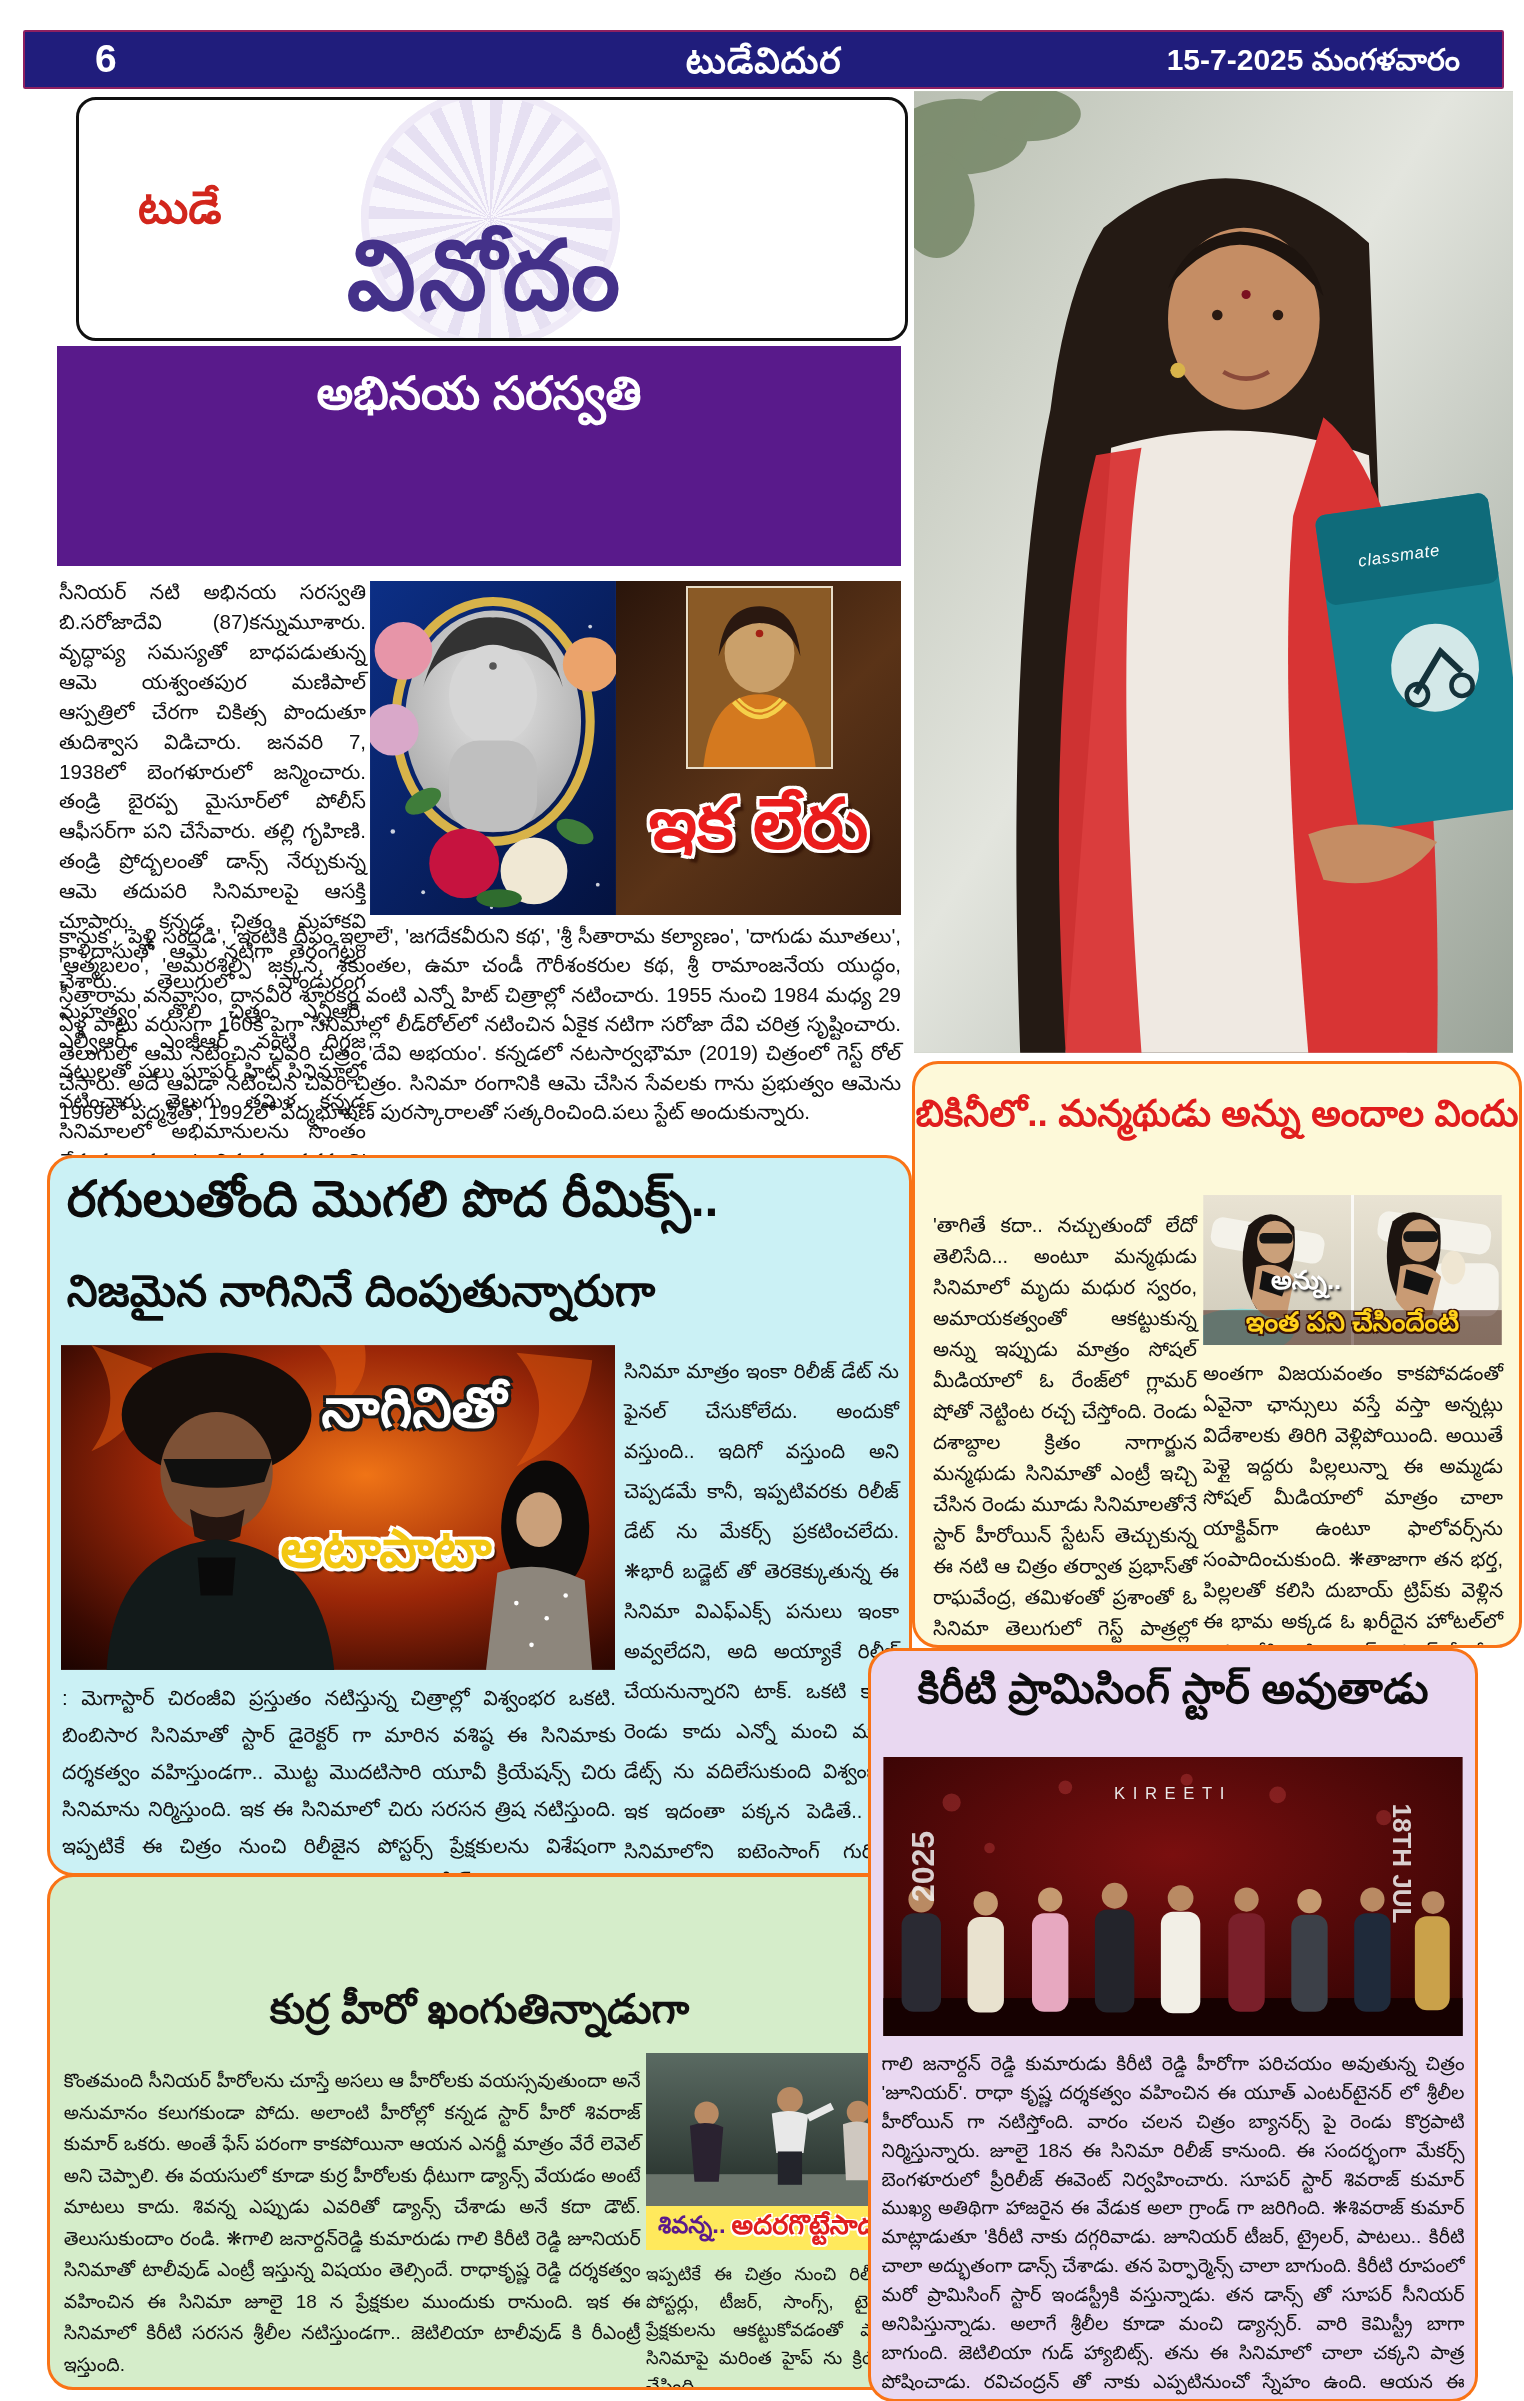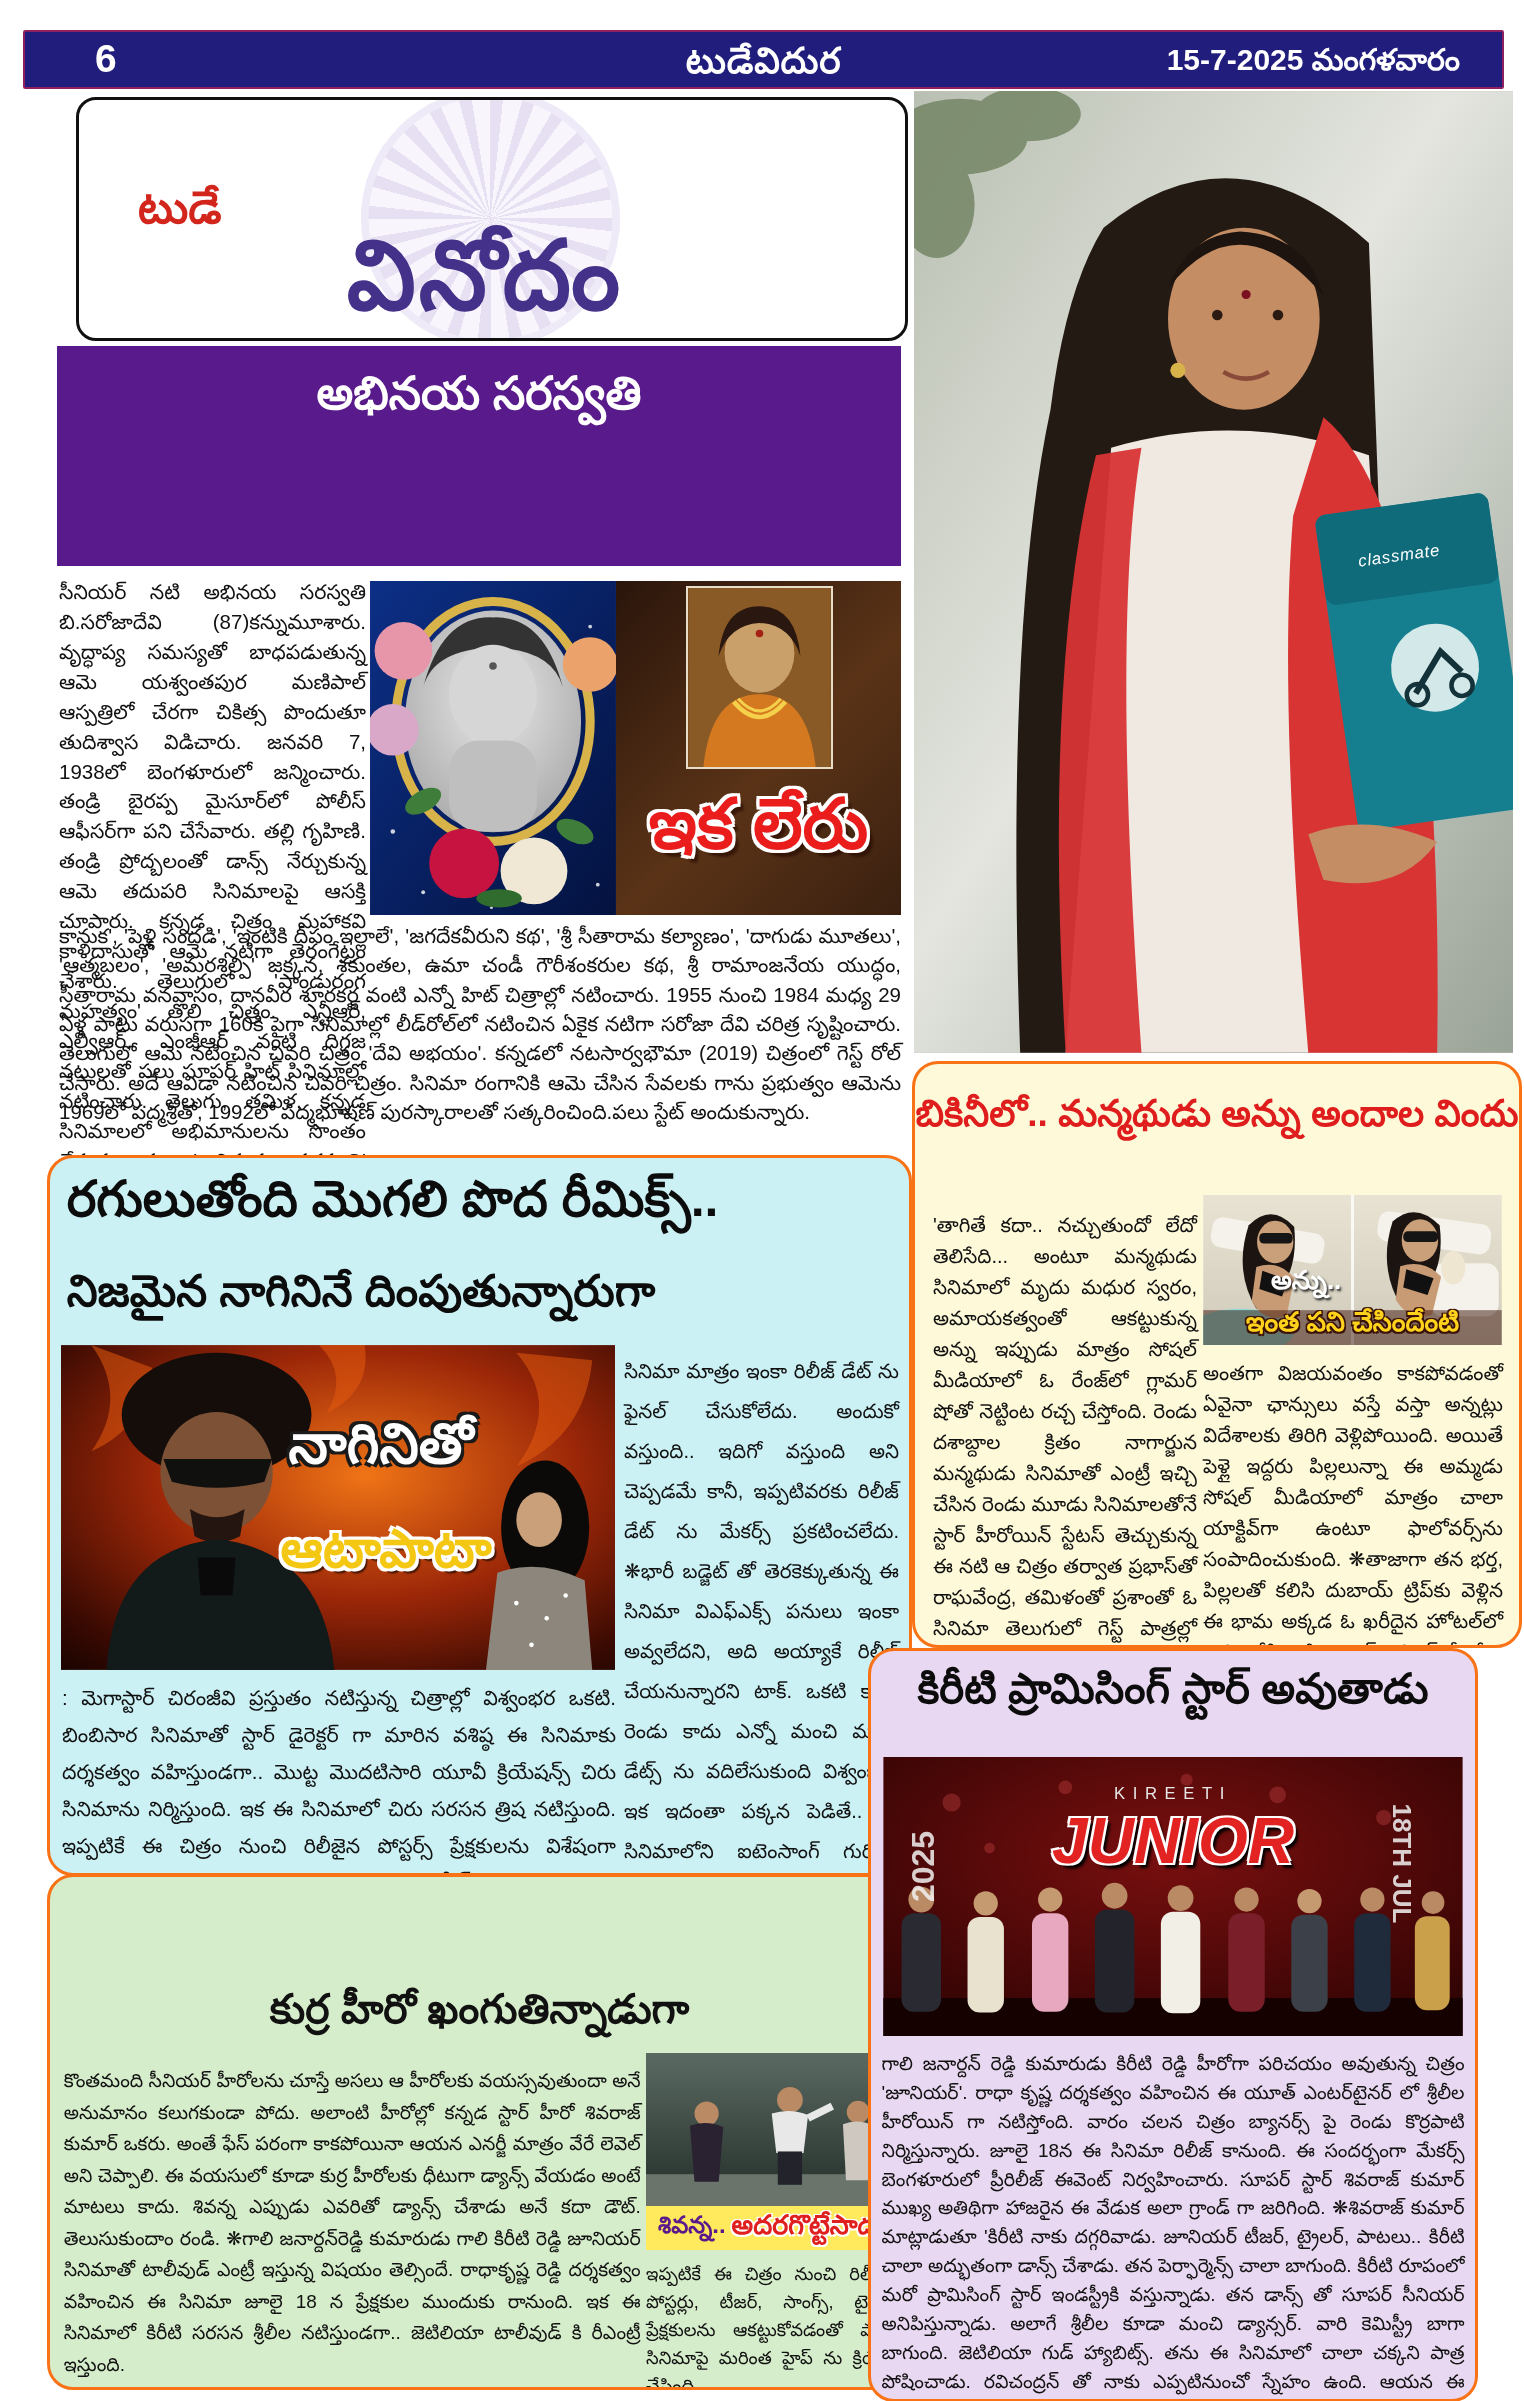--- a/index.html
+++ b/index.html
@@ -61,22 +61,22 @@
   .bk-capline{position:absolute;left:0;bottom:1.5px;width:100%;text-align:center;
               font-size:27px;font-weight:900;color:#ffd21c;
               text-shadow:-1.5px -1.5px 0 #3a1208,1.5px -1.5px 0 #3a1208,-1.5px 1.5px 0 #3a1208,1.5px 1.5px 0 #3a1208;}
   .bk-right{position:absolute;left:288px;top:294px;width:300px;height:261px;
             font-size:20px;line-height:1.55;text-align:justify;}
 
   .remix{left:47px;top:1155px;width:859px;height:715px;background:#cbf1f5;}
   .rm-h1{position:absolute;left:16.7px;top:12px;font-size:50px;font-weight:800;color:#0c0c0c;}
   .rm-h2{position:absolute;left:16.7px;top:108px;font-size:44px;font-weight:800;color:#0c0c0c;}
   .rm-photo{position:absolute;left:10.6px;top:187px;width:554px;height:325px;overflow:hidden;}
-  .rm-t1{position:absolute;left:228px;top:30px;font-size:56px;font-weight:900;color:#fff;
-         text-shadow:-3px -3px 0 #1a1a1a,3px -3px 0 #1a1a1a,-3px 3px 0 #1a1a1a,3px 3px 0 #1a1a1a;margin-top:36px;}
+  .rm-t1{position:absolute;left:261px;top:30px;font-size:56px;font-weight:900;color:#fff;
+         text-shadow:-3px -3px 0 #1a1a1a,3px -3px 0 #1a1a1a,-3px 3px 0 #1a1a1a,3px 3px 0 #1a1a1a;}
   .rm-t2{position:absolute;left:220px;top:173px;font-size:53px;font-weight:900;color:#f3c712;
          text-shadow:-3px -3px 0 #fff,3px -3px 0 #fff,-3px 3px 0 #fff,3px 3px 0 #fff,4.6px 5.3px 1.5px rgba(0,0,0,.6);}
   .rm-right{position:absolute;left:574px;top:193px;width:275px;height:510px;
             font-size:20px;line-height:2.0;text-align:justify;}
   .rm-bottom{position:absolute;left:12px;top:522px;width:554px;height:187px;
              font-size:20.5px;line-height:1.8;text-align:justify;}
 
   .shiv{left:47px;top:1874px;width:859px;height:510px;background:#d5edca;}
   .sv-h1{position:absolute;left:0;top:10.6px;width:100%;text-align:center;font-size:46px;font-weight:800;}
   .sv-h2{position:absolute;left:0;top:109px;width:100%;text-align:center;font-size:41px;font-weight:800;}
@@ -405,21 +405,20 @@
               <circle cx="30" cy="18" r="16" fill="#b98a63"></circle>
               <rect x="6" y="36" width="48" height="130" rx="16" fill="#1f2a3a"></rect>
             </g>
           <g transform="translate(695,174)">
               <circle cx="30" cy="18" r="15" fill="#b98a63"></circle>
               <rect x="6" y="36" width="46" height="124" rx="16" fill="#caa14a"></rect>
             </g>
         </g>
       </svg>
       <span class="kr-kireeti">KIREETI</span>
-      <span class="kr-title">JUNIOR</span>
       <span class="kr-year">2025</span>
       <span class="kr-date">18TH JUL</span>
     </div>
     <div class="kr-body">గాలి జనార్దన్ రెడ్డి కుమారుడు కిరీటి రెడ్డి హీరోగా పరిచయం అవుతున్న చిత్రం 'జూనియర్'. రాధా కృష్ణ దర్శకత్వం వహించిన ఈ యూత్ ఎంటర్‌టైనర్ లో శ్రీలీల హీరోయిన్ గా నటిస్తోంది. వారం చలన చిత్రం బ్యానర్స్ పై రెండు కొర్రపాటి నిర్మిస్తున్నారు. జూలై 18న ఈ సినిమా రిలీజ్ కానుంది. ఈ సందర్భంగా మేకర్స్ బెంగళూరులో ప్రీరిలీజ్ ఈవెంట్ నిర్వహించారు. సూపర్ స్టార్ శివరాజ్ కుమార్ ముఖ్య అతిథిగా హాజరైన ఈ వేడుక అలా గ్రాండ్ గా జరిగింది. ❋శివరాజ్ కుమార్ మాట్లాడుతూ 'కిరీటి నాకు దగ్గరివాడు. జూనియర్ టీజర్, ట్రైలర్, పాటలు.. కిరీటి చాలా అద్భుతంగా డాన్స్ చేశాడు. తన పెర్ఫార్మెన్స్ చాలా బాగుంది. కిరీటి రూపంలో మరో ప్రామిసింగ్ స్టార్ ఇండస్ట్రీకి వస్తున్నాడు. తన డాన్స్ తో సూపర్ సీనియర్ అనిపిస్తున్నాడు. అలాగే శ్రీలీల కూడా మంచి డ్యాన్సర్. వారి కెమిస్ట్రీ బాగా బాగుంది. జెటిలియా గుడ్ హ్యాబిట్స్. తను ఈ సినిమాలో చాలా చక్కని పాత్ర పోషించాడు. రవిచంద్రన్ తో నాకు ఎప్పటినుంచో స్నేహం ఉంది. ఆయన ఈ సినిమాలో అద్భుతమైన క్యారెక్టర్ చేస్తున్నాడు. డైరెక్టర్ సినిమాని ఎంతో బాగా తీర్చిదిద్దాడు' అని కొనియాడారు.</div>
   </div>
 
 </div>
 
 
 </body></html>

